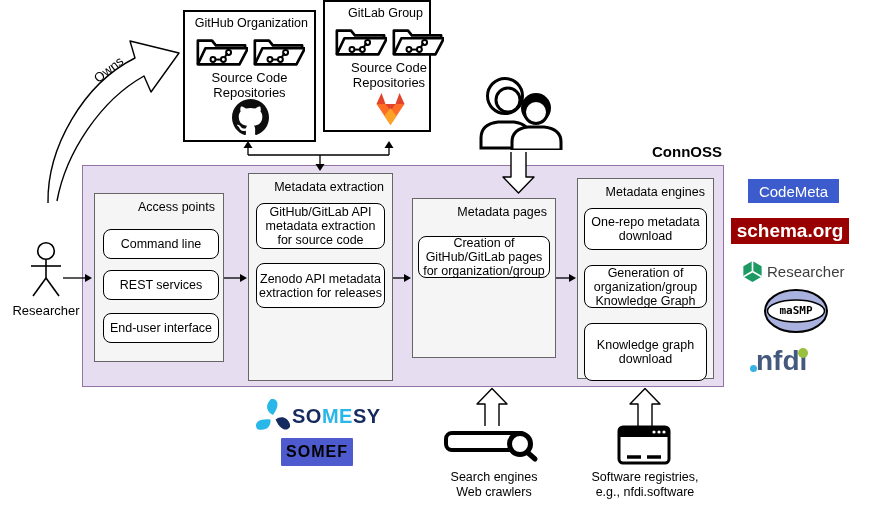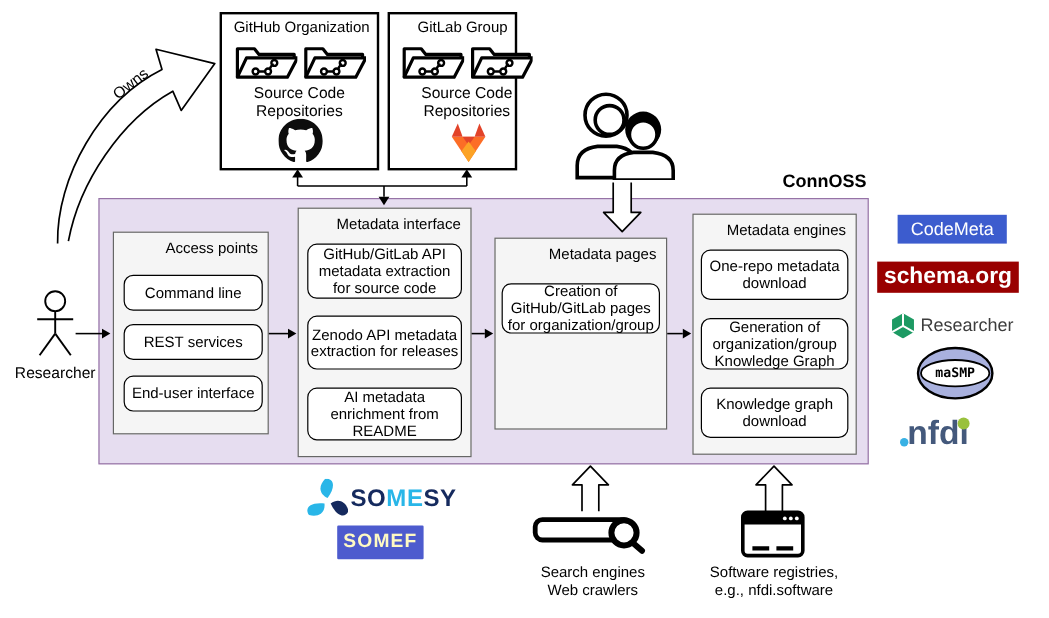--- a/index.html
+++ b/index.html
@@ -26,21 +26,21 @@
   .badge{display:flex;align-items:center;justify-content:center;color:#fff;box-sizing:border-box;}
   .codemeta{background:var(--codemeta_bg);font-size:15px;}
   .schemaorg{background:var(--schema_bg);font-size:19px;font-weight:bold;}
   .bioschemas-label{font-size:15px;color:#3d3d3d;}
   .masmp-text{font-family:"DejaVu Sans Mono",monospace;font-size:11px;font-weight:bold;text-align:center;}
   .nfdi{font-size:28px;font-weight:bold;color:var(--nfdi_slate);line-height:34px;display:inline-block;position:relative;}
   .nfdi-dot{position:absolute;border-radius:50%;}
   
   .somesy-text{font-size:20px;font-weight:bold;letter-spacing:.5px;}
   .somesy-navy{color:var(--somesy_navy);} .somesy-cyan{color:var(--somesy_cyan);}
-  .somef{background:var(--somef_bg);border-radius:1px;color:#fef9c3;font-weight:bold;font-size:16px;
+  .somef{background:var(--somef_bg);border-radius:1px;color:#000000;font-weight:bold;font-size:16px;
          letter-spacing:1px;display:flex;align-items:center;justify-content:center;}
   svg{display:block;}
 </style>
 </head>
 <body>
 
 <div id="stage">
 
   
   <svg width="0" height="0" style="position:absolute" aria-hidden="true">
@@ -67,21 +67,21 @@
         <use href="#folder"></use>
       </svg>
     <div class="abs repo-caption prewrap" style="left:0;top:58px;width:129px;">Source Code
 Repositories</div>
     <svg class="abs" style="left:47px;top:87px" width="37" height="37" viewBox="0 0 16 16">
       <path fill="#0d0d0d" d="M8 0C3.58 0 0 3.58 0 8c0 3.54 2.29 6.53 5.47 7.59.4.07.55-.17.55-.38 0-.19-.01-.82-.01-1.49-2.01.37-2.53-.49-2.69-.94-.09-.23-.48-.94-.82-1.13-.28-.15-.68-.52-.01-.53.63-.01 1.08.58 1.23.82.72 1.21 1.87.87 2.33.66.07-.52.28-.87.51-1.07-1.78-.2-3.64-.89-3.64-3.95 0-.87.31-1.59.82-2.15-.08-.2-.36-1.02.08-2.12 0 0 .67-.21 2.2.82.64-.18 1.32-.27 2-.27s1.36.09 2 .27c1.53-1.04 2.2-.82 2.2-.82.44 1.1.16 1.92.08 2.12.51.56.82 1.27.82 2.15 0 3.07-1.87 3.75-3.65 3.95.29.25.54.73.54 1.48 0 1.07-.01 1.93-.01 2.2 0 .21.15.46.55.38A8.012 8.012 0 0 0 16 8c0-4.42-3.58-8-8-8z"></path>
     </svg>
   </div>
 
   
-  <div class="abs repo-box" style="left:323px;top:10px;width:108px;height:132px;">
+  <div class="abs repo-box" style="left:323px;top:0;width:108px;height:132px;">
     <div class="repo-title">GitLab Group</div>
     <svg class="abs" style="left:9px;top:22px" width="53" height="36" viewBox="0 0 56 38">
         <use href="#folder"></use>
       </svg>
     <svg class="abs" style="left:66px;top:22px" width="53" height="36" viewBox="0 0 56 38">
         <use href="#folder"></use>
       </svg>
     <div class="abs repo-caption prewrap" style="left:0;top:58px;width:128px;">Source Code
 Repositories</div>
     <svg class="abs" style="left:49px;top:90px" width="33" height="36" viewBox="0 0 32 36">
@@ -110,39 +110,38 @@
   
   <div class="abs panel" style="left:94px;top:193px;width:130px;height:169px;">
     <div class="panel-title">Access points</div>
   </div>
   <div class="abs pill" style="left:103px;top:229px;width:116px;height:30px;">Command line</div>
   <div class="abs pill" style="left:103px;top:270px;width:116px;height:30px;">REST services</div>
   <div class="abs pill" style="left:103px;top:313px;width:116px;height:30px;">End-user interface</div>
 
   
   <div class="abs panel" style="left:248px;top:173px;width:145px;height:208px;">
-    <div class="panel-title">Metadata interface</div>
+    <div class="panel-title">Metadata extraction</div>
   </div>
   <div class="abs pill" style="left:256px;top:203px;width:129px;height:46px;">GitHub/GitLab API metadata extraction for source code</div>
   <div class="abs pill" style="left:256px;top:263px;width:129px;height:45px;">Zenodo API metadata extraction for releases</div>
-  <div class="abs pill" style="left:256px;top:323px;width:129px;height:44px;">AI metadata enrichment from README</div>
 
   
   <div class="abs panel" style="left:412px;top:198px;width:144px;height:160px;">
     <div class="panel-title">Metadata pages</div>
   </div>
   <div class="abs pill" style="left:418px;top:236px;width:132px;height:42px;">Creation of GitHub/GitLab pages for organization/group</div>
 
   
   <div class="abs panel" style="left:577px;top:178px;width:137px;height:201px;">
     <div class="panel-title">Metadata engines</div>
   </div>
   <div class="abs pill" style="left:584px;top:208px;width:123px;height:42px;">One-repo metadata download</div>
   <div class="abs pill" style="left:584px;top:265px;width:123px;height:43px;">Generation of organization/group Knowledge Graph</div>
-  <div class="abs pill" style="left:584px;top:323px;width:123px;height:42px;">Knowledge graph download</div>
+  <div class="abs pill" style="left:584px;top:323px;width:123px;height:58px;">Knowledge graph download</div>
 
   
   <svg class="abs" style="left:22px;top:240px" width="48" height="62" viewBox="0 0 48 62">
     <circle cx="24" cy="11" r="8.3" fill="none" stroke="#000" stroke-width="1.6"></circle>
     <line x1="24" y1="19.3" x2="24" y2="38" stroke="#000" stroke-width="1.6"></line>
     <line x1="9" y1="26" x2="39" y2="26" stroke="#000" stroke-width="1.6"></line>
     <line x1="24" y1="38" x2="11" y2="56" stroke="#000" stroke-width="1.6"></line>
     <line x1="24" y1="38" x2="37" y2="56" stroke="#000" stroke-width="1.6"></line>
   </svg>
   <div class="abs small-caption" style="left:4px;top:303px;width:84px;font-size:13px;">Researcher</div>

